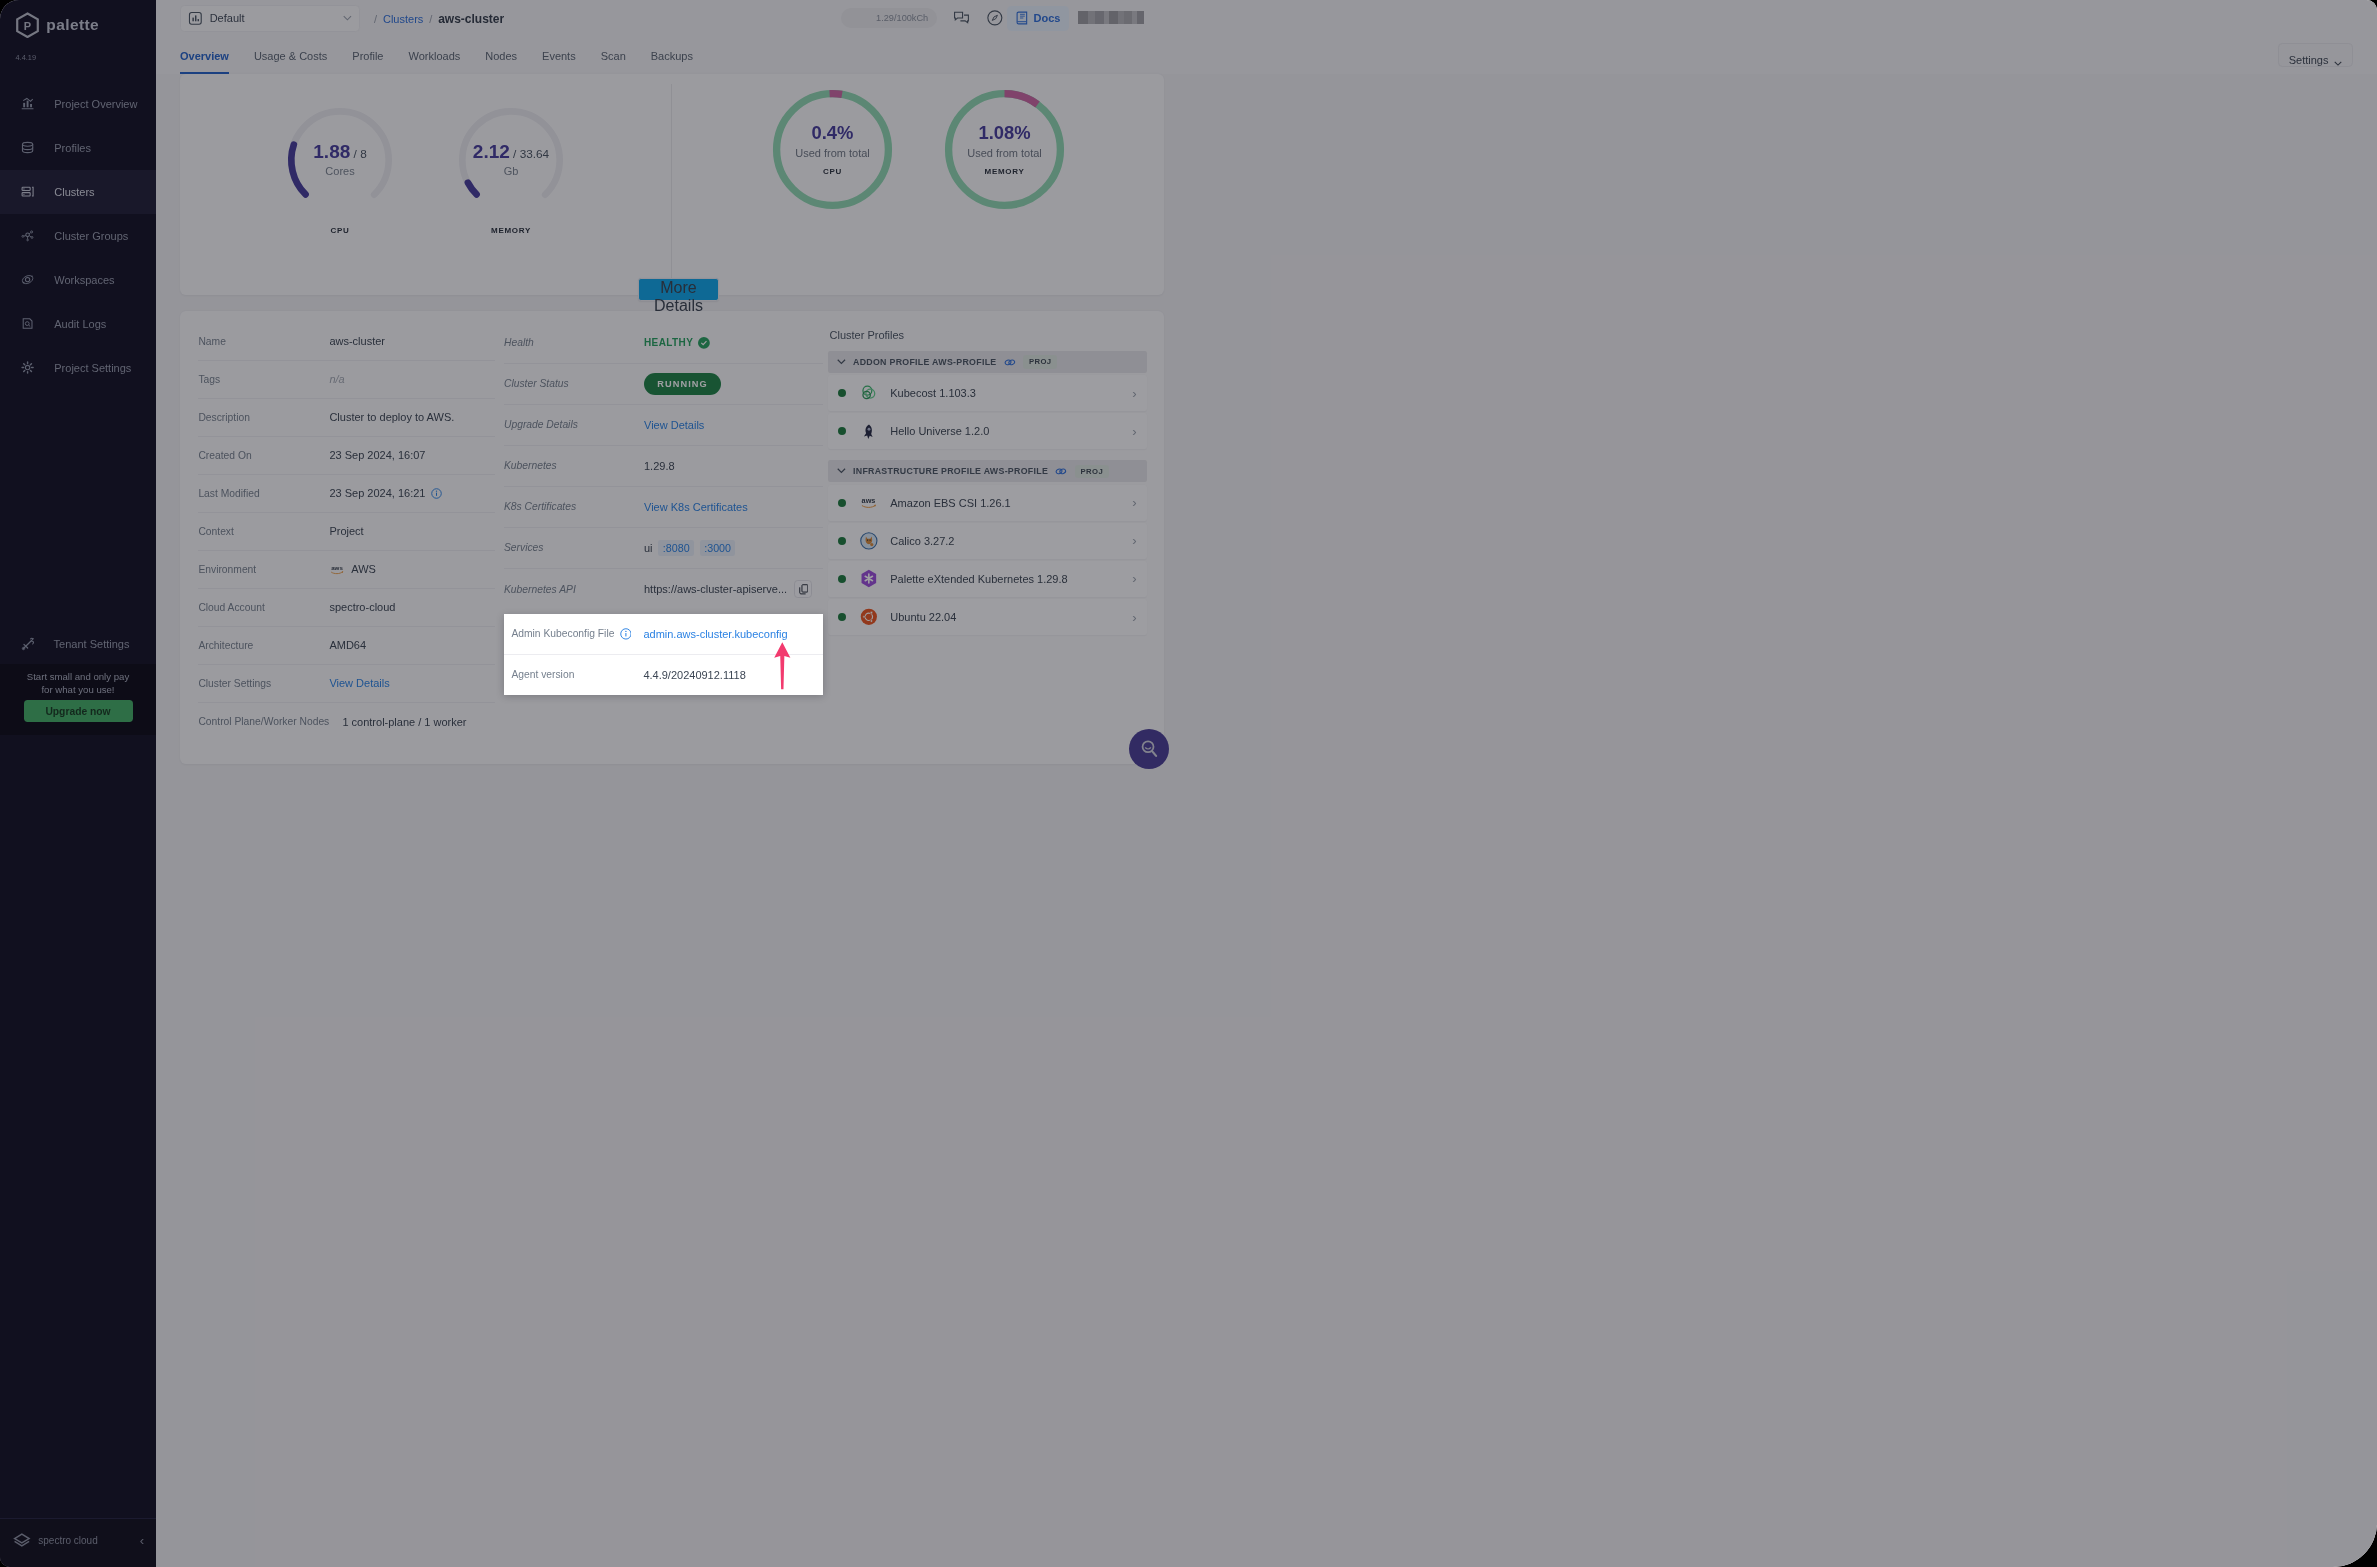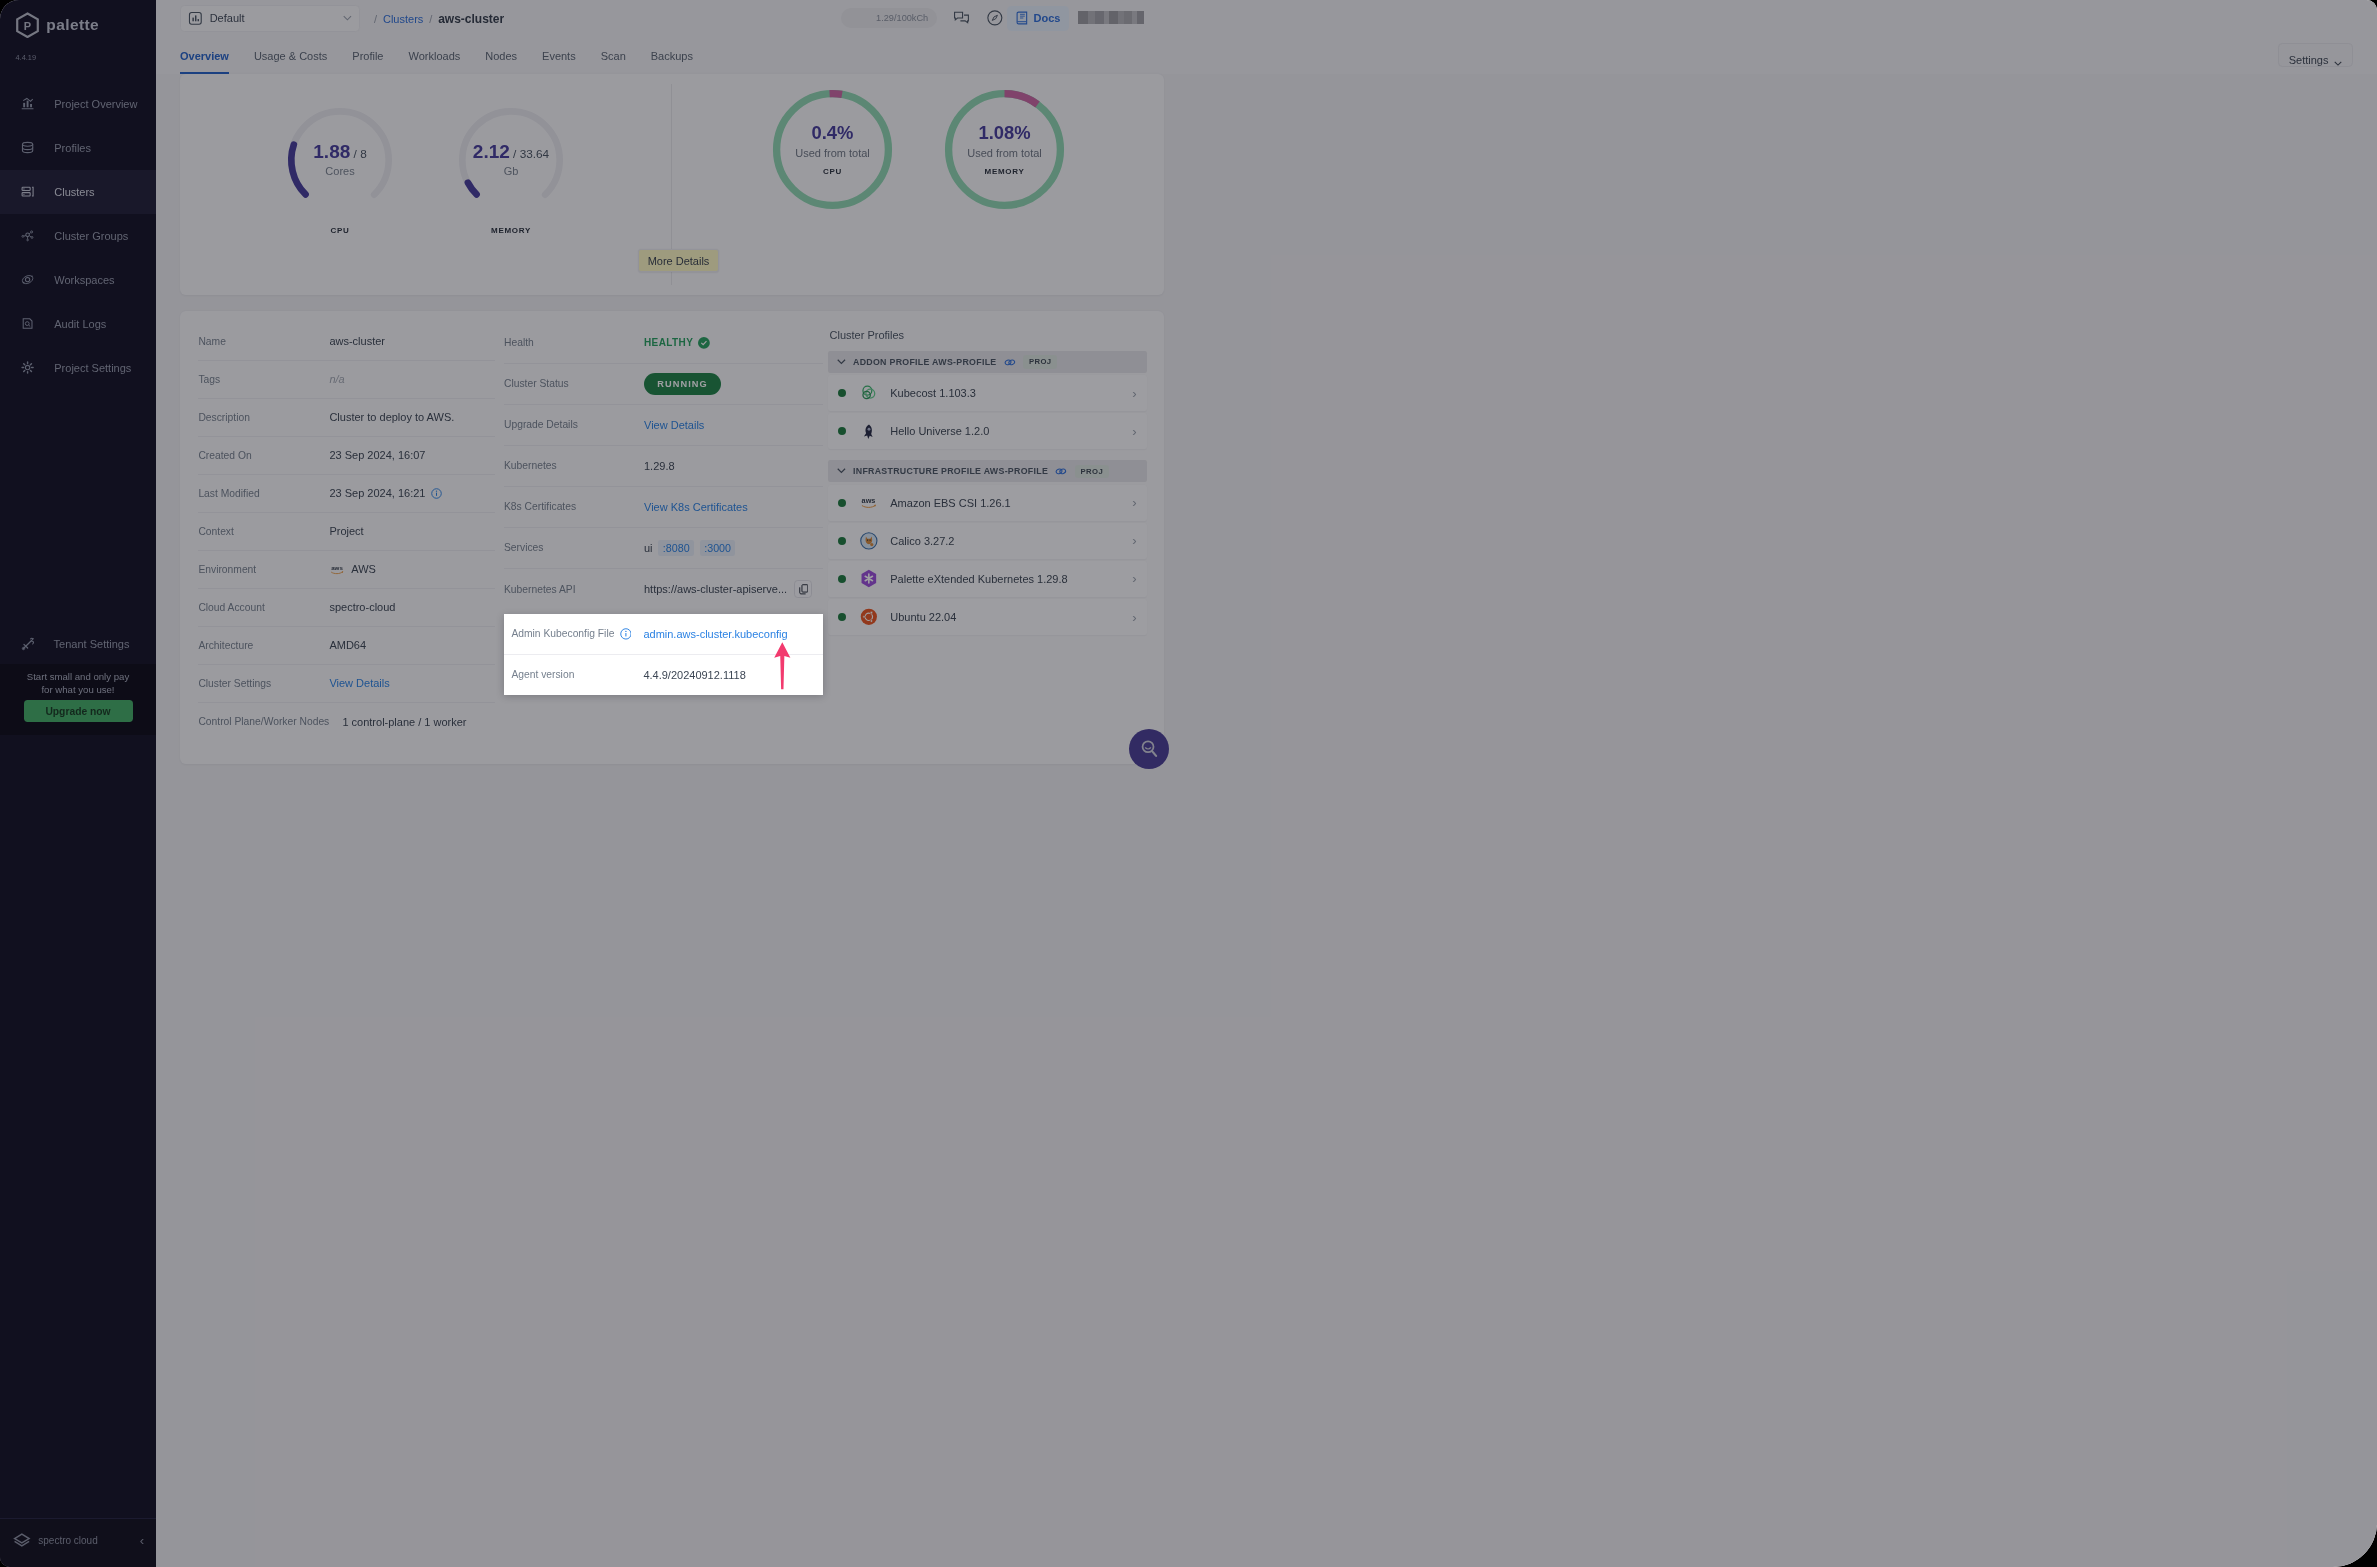--- a/index.html
+++ b/index.html
@@ -71,34 +71,34 @@
   .g-num { font-size:19px; font-weight:700; color:#463c9c; }
   .g-den { font-size:11.8px; color:#4a5563; font-weight:400; }
   .g-unit { font-size:11px; color:#79828f; margin-top:1.5px; }
   .g-label { position:absolute; left:0; top:125px; width:118px; text-align:center; font-size:8px;
     font-weight:700; letter-spacing:0.7px; color:#2b323e; }
   .donut-wrap { position:absolute; width:125px; height:125px; }
   .donut-center { position:absolute; inset:0; display:flex; flex-direction:column; align-items:center; justify-content:center; gap:2.2px; }
   .d-pct { font-size:18.4px; font-weight:700; color:#463c9c; }
   .d-cap { font-size:11px; color:#6e7683; }
   .d-label { font-size:8px; font-weight:700; letter-spacing:0.7px; color:#2b323e; margin-top:5.9px; }
-  .more-btn { position:absolute; left:458px; top:175px; width:81px; height:23px; background:#fef9c3;
-    border:0.7px solid #ececf0; border-radius:2.9px; font-size:11px; color:#3a4350; font-family:inherit; cursor:pointer;
+  .more-btn { position:absolute; left:458px; top:204px; width:81px; height:23px; background:#0ea5e9;
+    border:0.7px solid #ececf0; border-radius:2.9px; font-size:16px; color:#3a4350; font-family:inherit; cursor:pointer;
     box-shadow:0 0.7px 1.5px rgba(40,40,60,.08); }
 
   .bottom-card { left:24px; top:237px; width:984px; height:453px; }
   .dcol { position:absolute; top:11.8px; }
   .dcol-1 { left:18.4px; width:297px; }
   .dcol-2 { left:324px; width:319px; }
   .drow { display:flex; align-items:center; border-bottom:0.7px solid #ececf0; }
   .dcol-1 .drow { height:38px; }
   .dcol-2 .drow { height:41px; }
   .drow:last-child { border-bottom:none; }
   .dlabel { width:131px; flex:0 0 131px; font-size:10.3px; color:#76808e; }
-  .dcol-2 .dlabel { width:140px; flex:0 0 140px; }
+  .dcol-2 .dlabel { width:140px; flex:0 0 140px;font-style:italic; }
   .dval { font-size:11px; color:#3c4654; display:flex; align-items:center; gap:5.9px; }
   .dval.muted { color:#a2a8b2; font-style:italic; }
   .dval.link { color:#2b82e3; cursor:pointer; }
   .healthy { color:#27a15f; font-weight:700; font-size:10px; letter-spacing:0.4px; display:flex; align-items:center; gap:5.2px; }
   .running-pill { background:#1f8347; color:#fff; font-size:9.2px; letter-spacing:1.1px; font-weight:600;
     padding:5.9px 13.2px; border-radius:12.5px; }
   .chip { background:#e7edf7; border-radius:2.2px; padding:2.2px 4.4px; color:#2b82e3; font-size:10.7px; cursor:pointer; }
   .copy-btn { width:17.7px; height:17.7px; border:0.7px solid #e2e2e8; border-radius:3.7px; background:#fbfbfd;
     display:flex; align-items:center; justify-content:center; cursor:pointer; margin-left:1.5px; }
 

